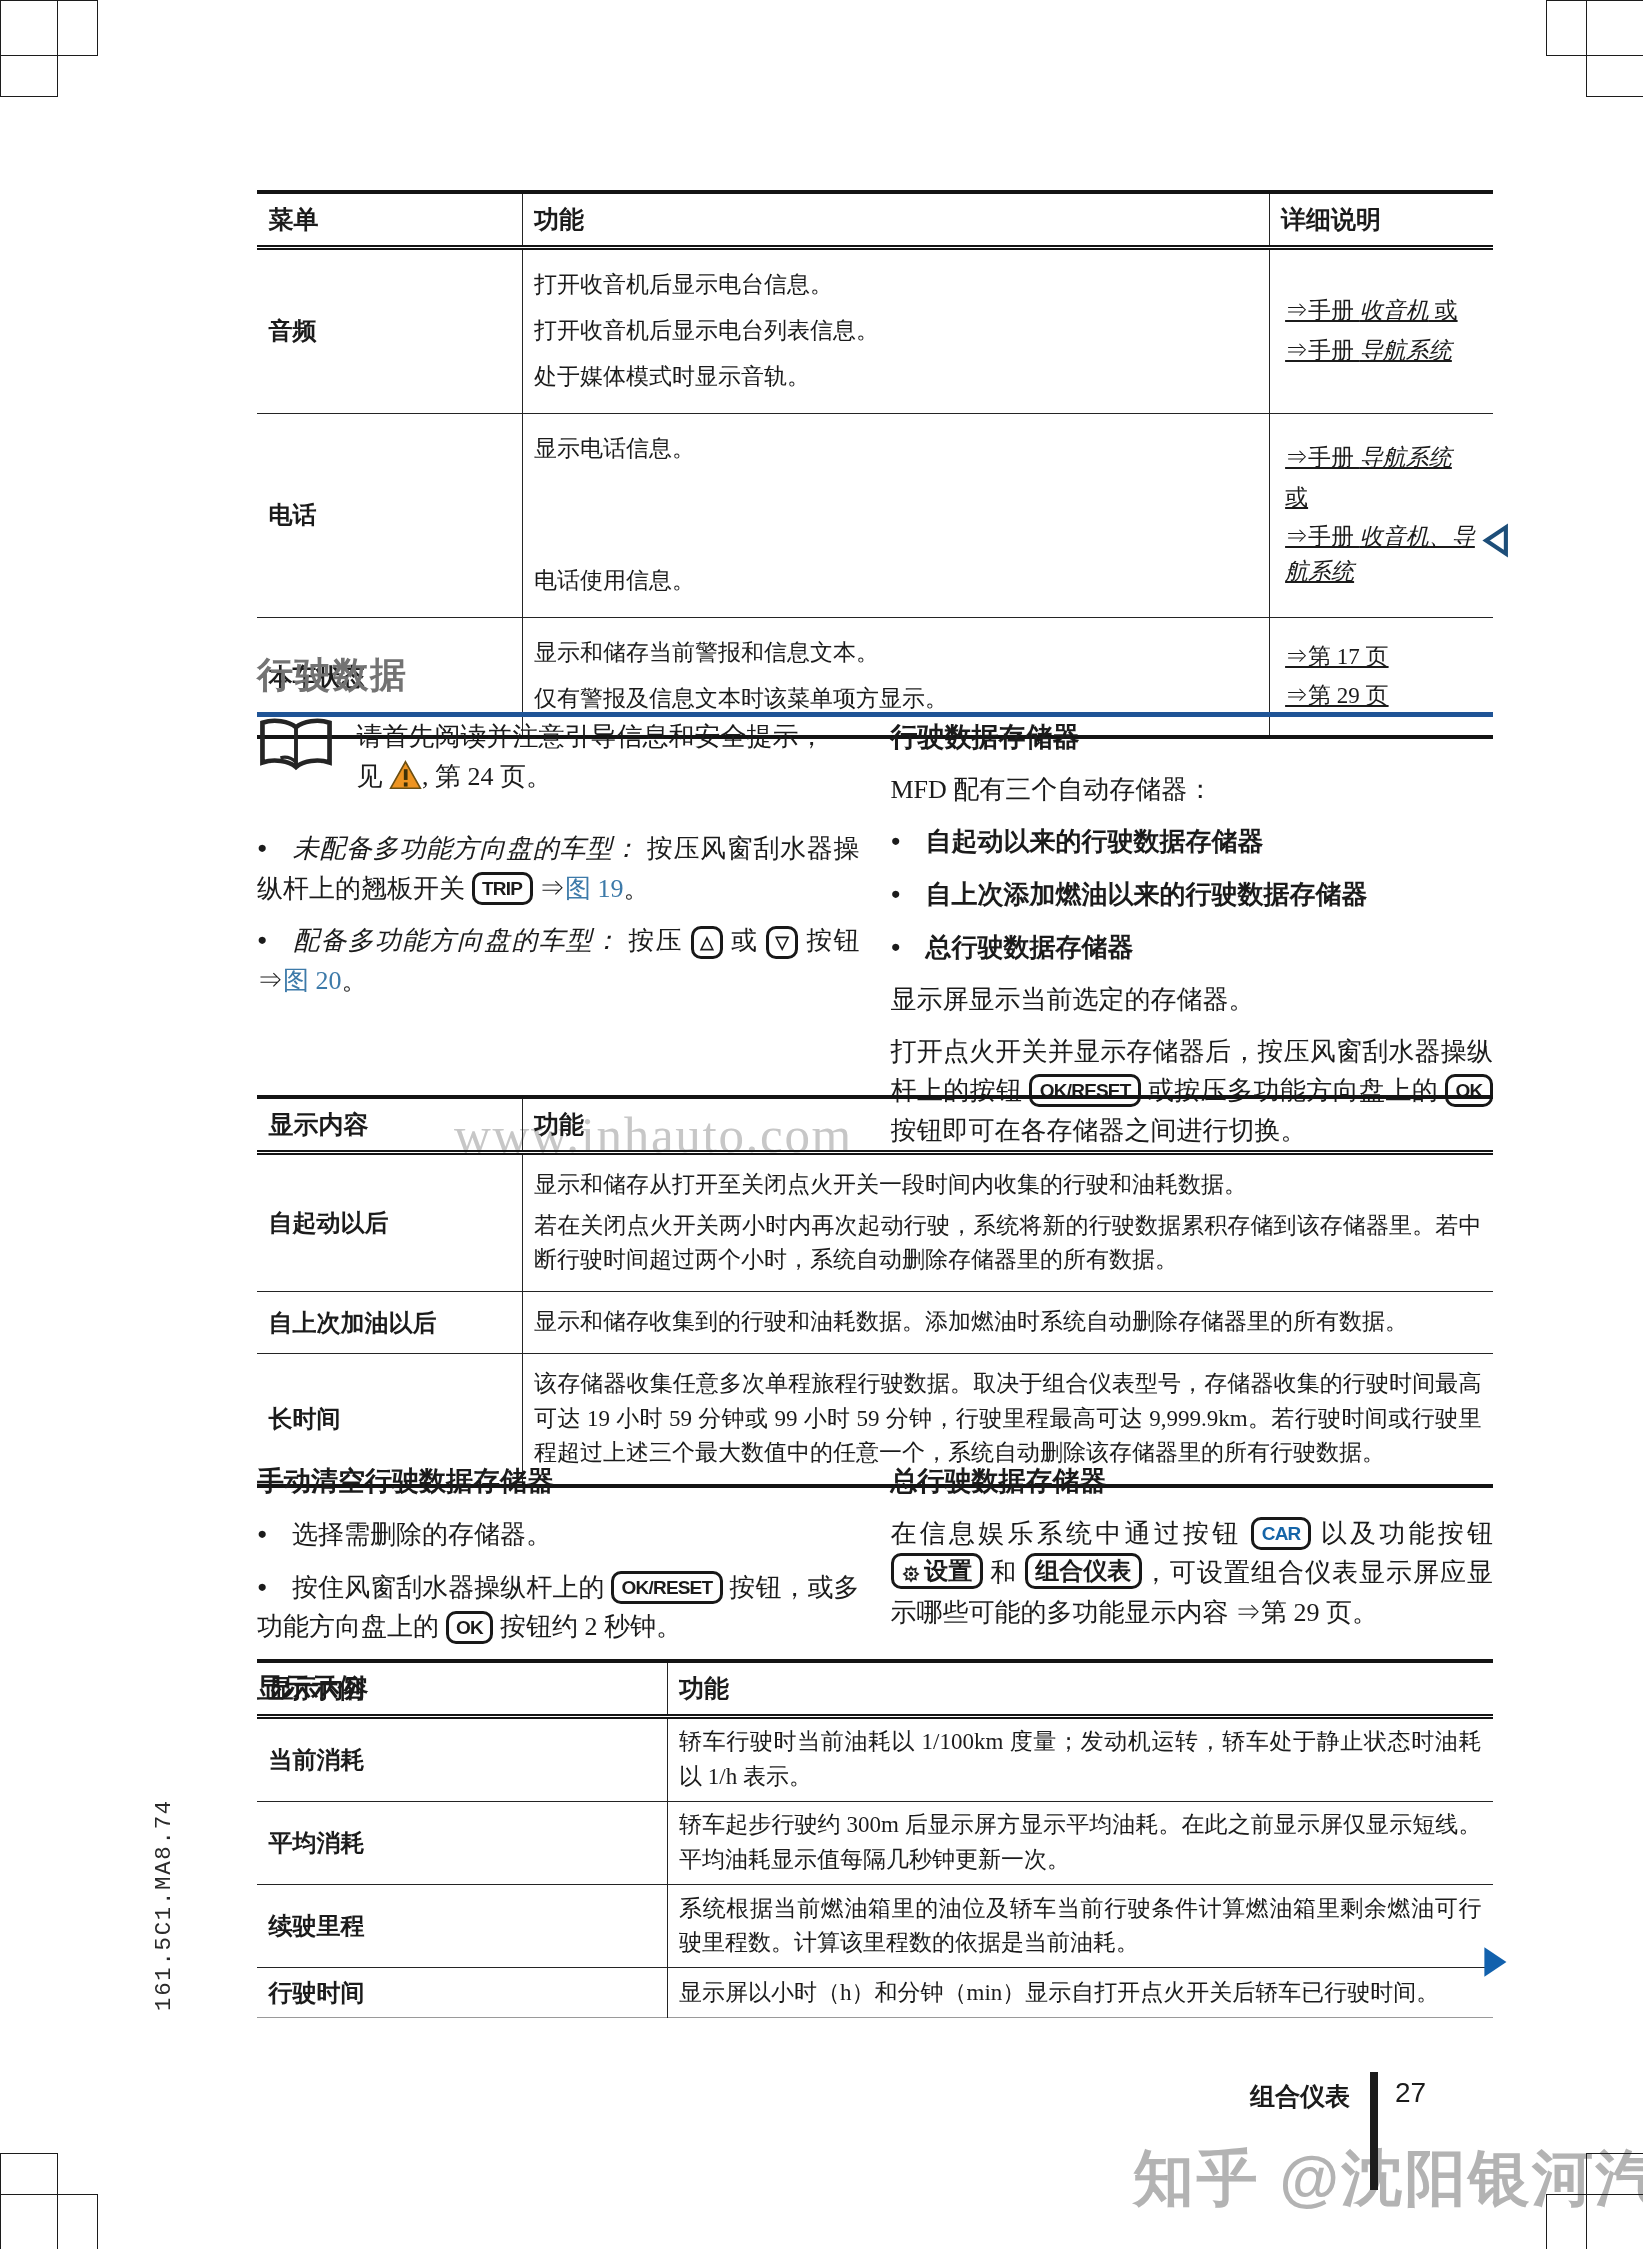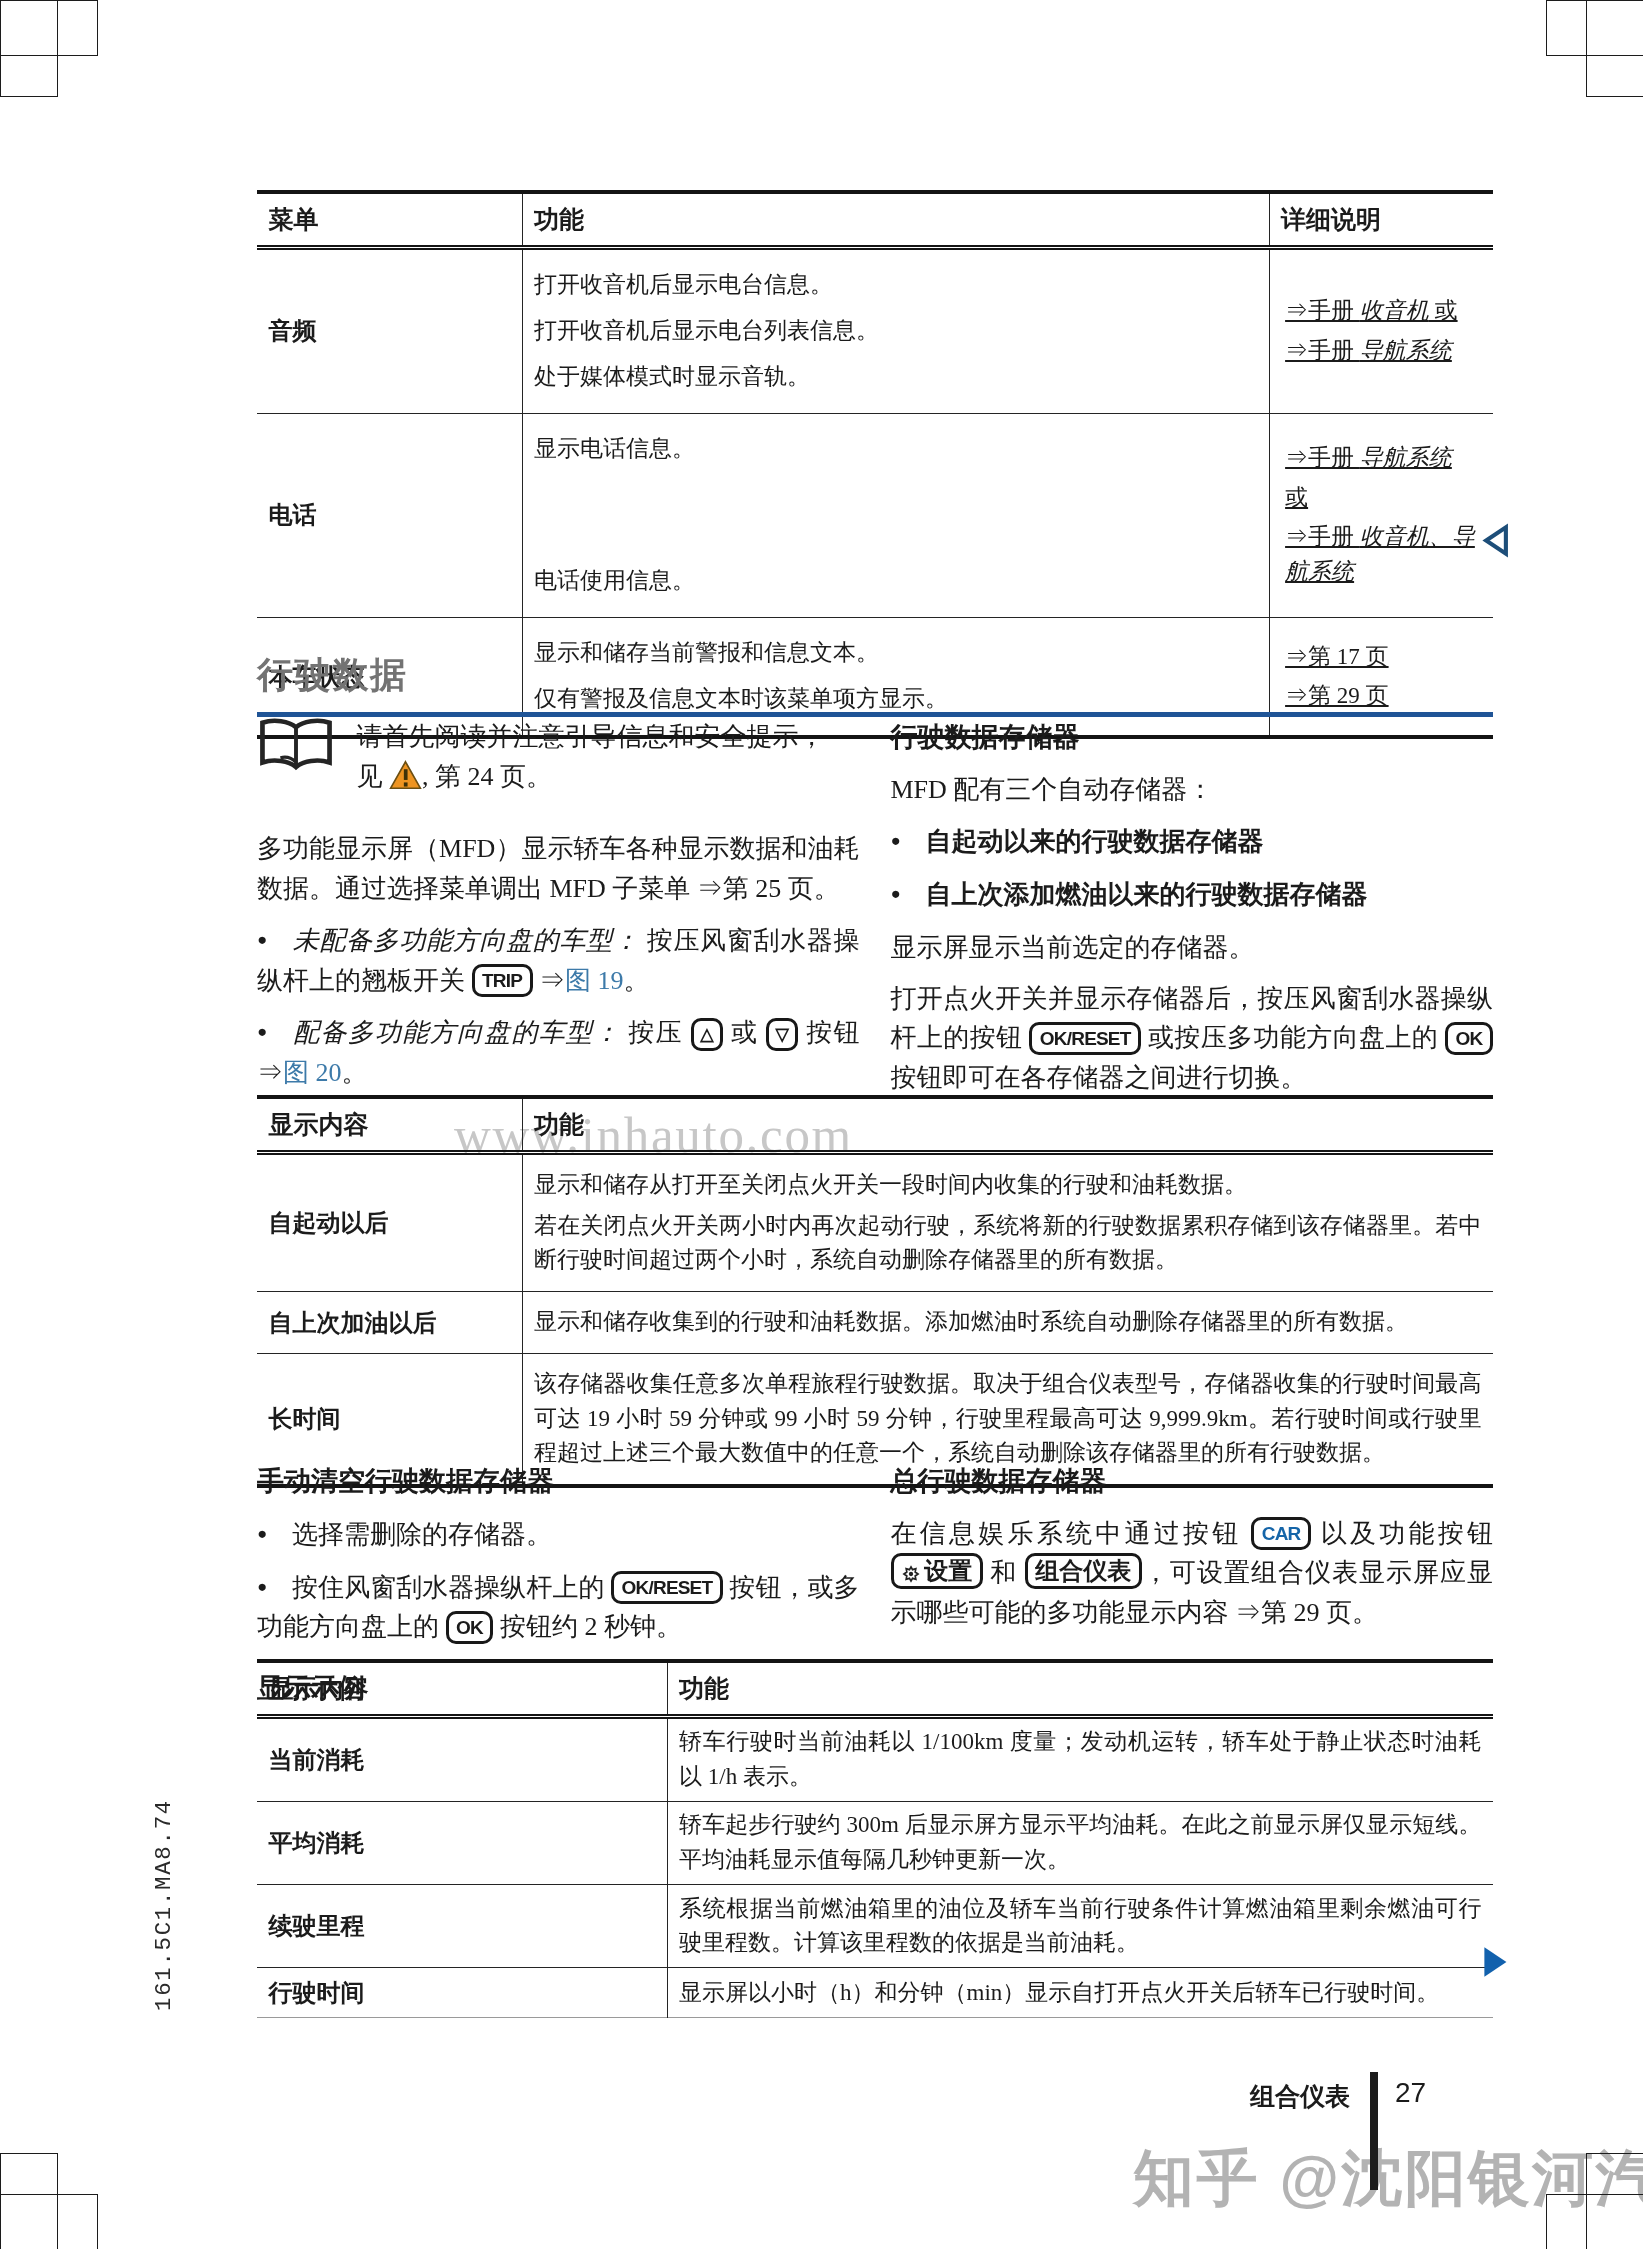--- a/index.html
+++ b/index.html
@@ -177,36 +177,36 @@
         <span class="note-text just">
           <span>请首先阅读并注意引导信息和安全提示，</span><br>
           <span>见 </span><span class="warn-svg"><svg viewBox="0 0 40 36" width="33" height="30">
                 <path d="M20 2 L38 34 L2 34 Z" fill="#ee9421" stroke="#6b4e12" stroke-width="2"></path>
                 <rect x="18" y="11" width="4.5" height="13" fill="#3f3208"></rect>
                 <rect x="18" y="27" width="4.5" height="5" fill="#3f3208"></rect>
               </svg></span><span>, 第 24 页。</span>
         </span>
       </div>
 
-      <p class="para just">多功能显示屏（MFD）显示轿车各种显示数据和油耗数据。通过选择菜单调出 MFD 子菜单 ⇒第 25 页。</p>
 
 
       <p class="bullet just">
         <span class="dot">●</span><span class="ital">未配备多功能方向盘的车型：</span><span> 按压风窗刮水器操纵杆上的翘板开关 </span><span class="badge">TRIP</span><span> ⇒</span><span class="link">图 19</span><span>。</span>
       </p>
       <p class="bullet just">
         <span class="dot">●</span><span class="ital">配备多功能方向盘的车型：</span><span> 按压 </span><span class="badge sym">△</span><span> 或 </span><span class="badge sym">▽</span><span> 按钮 </span><span>⇒</span><span class="link">图 20</span><span>。</span>
       </p>
     </div>
 
     <div class="col">
       <div class="subhead first">行驶数据存储器</div>
       <p class="para">MFD 配有三个自动存储器：</p>
       <p class="bullet"><span class="dot">●</span><b>自起动以来的行驶数据存储器</b></p>
       <p class="bullet"><span class="dot">●</span><b>自上次添加燃油以来的行驶数据存储器</b></p>
+      <p class="bullet"><span class="dot">●</span><b>总行驶数据存储器</b></p>
       <p class="para">显示屏显示当前选定的存储器。</p>
       <p class="para just">
         <span>打开点火开关并显示存储器后，按压风窗刮水器操纵杆上的按钮 </span><span class="badge">OK/RESET</span><span> 或按压多功能方向盘上的 </span><span class="badge">OK</span><span> 按钮即可在各存储器之间进行切换。</span>
       </p>
     </div>
   </div>
 
   <div class="abs content-x" style="top:1095px;">
     <table class="t mem-t">
       <colgroup>

